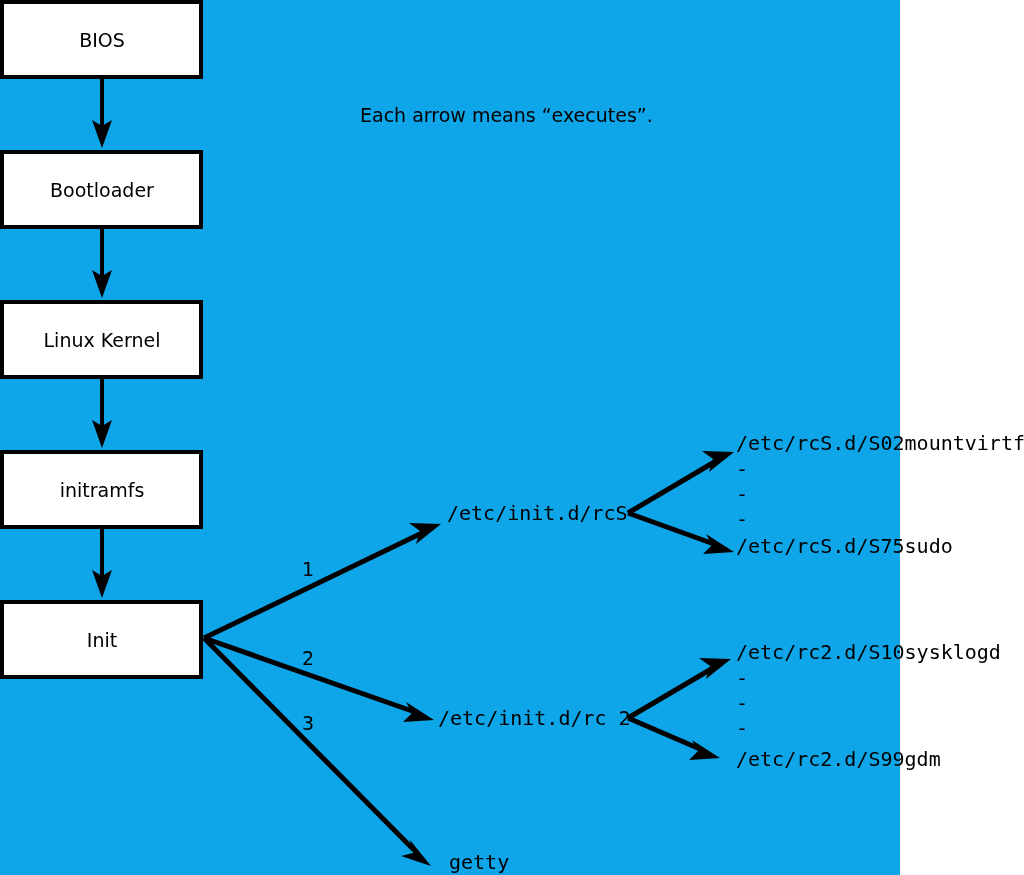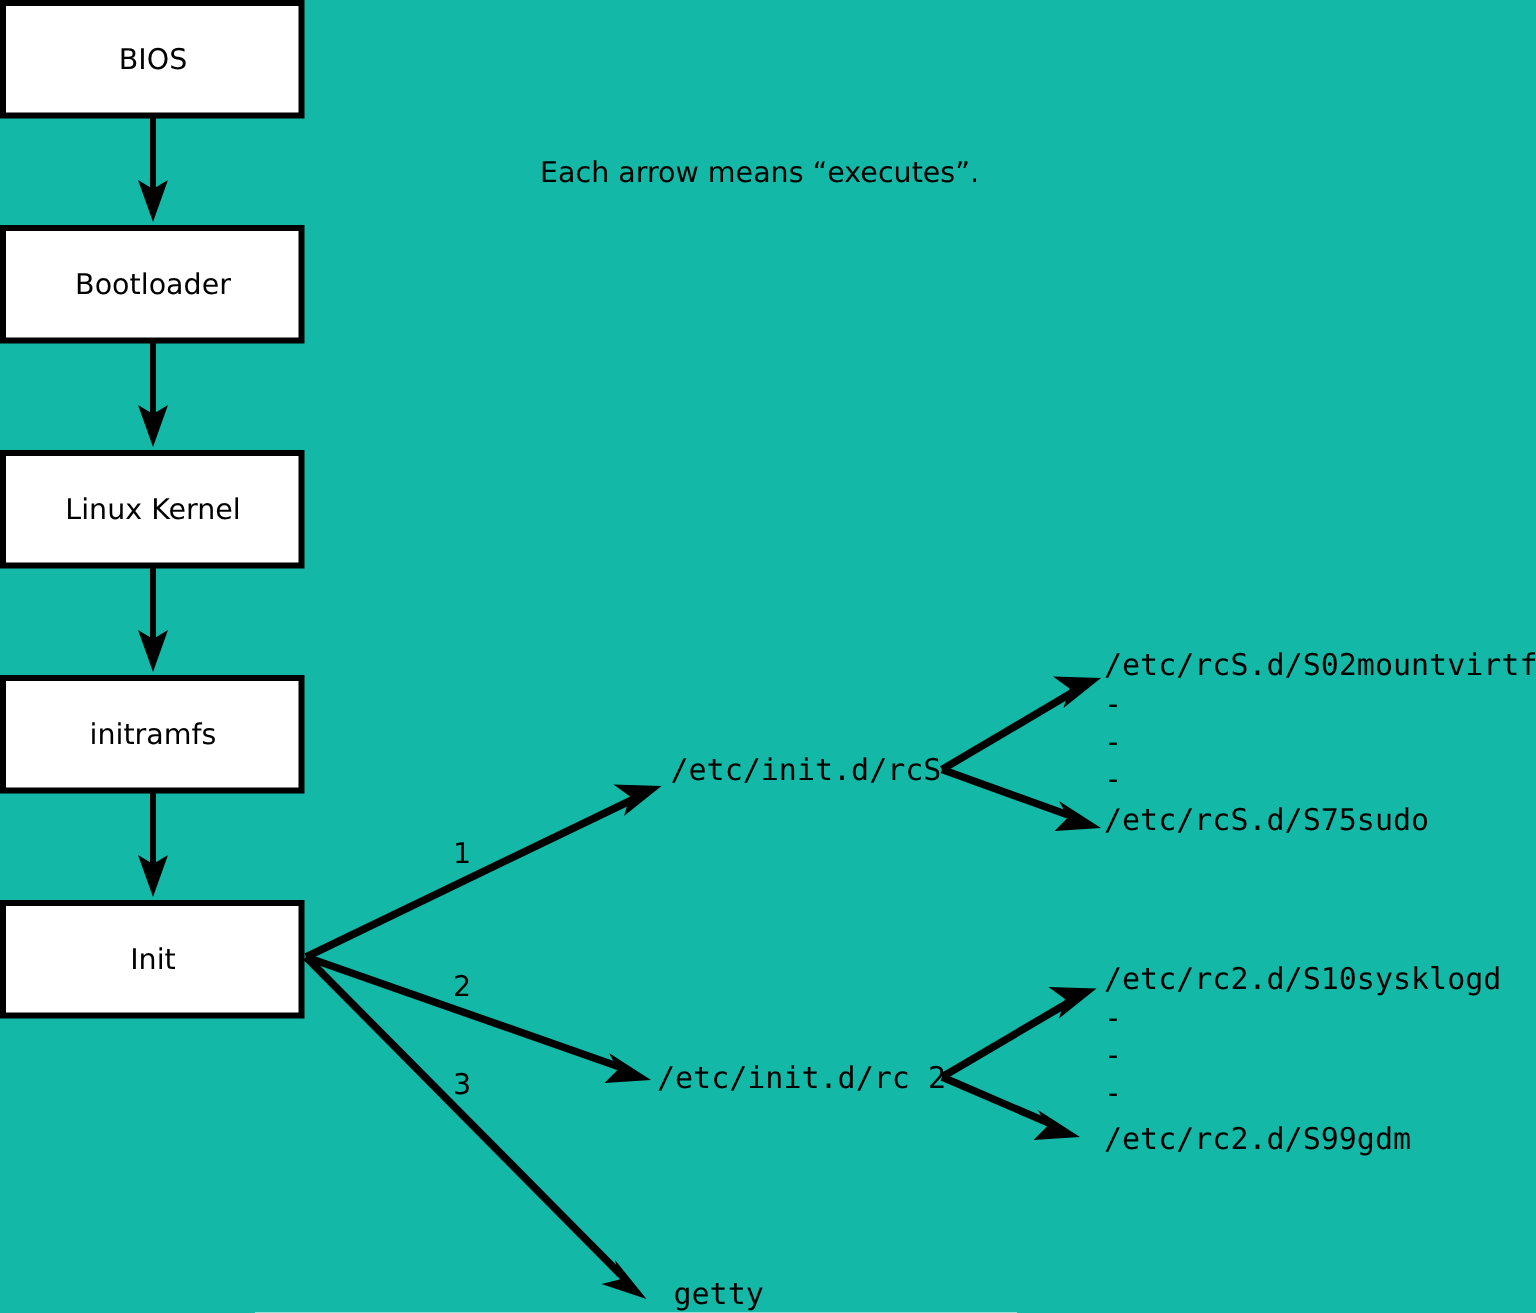--- a/index.html
+++ b/index.html
@@ -8,23 +8,23 @@
     background: #ffffff;
   }
   body {
     width: 1024px;
     height: 875px;
     overflow: hidden;
     font-family: "DejaVu Sans", sans-serif;
   }
   #diagram-root {
     position: relative;
-    width: 1024px;
+    width: 900px;
     height: 875px;
-    background: #14b8a6;
+    background: #0ea5e9;
   }
   svg#boot-diagram {
     display: block;
     width: 1024px;
     height: 875px;
   }
   .box-rect {
     fill: #ffffff;
     stroke: #000000;
     stroke-width: 4;

